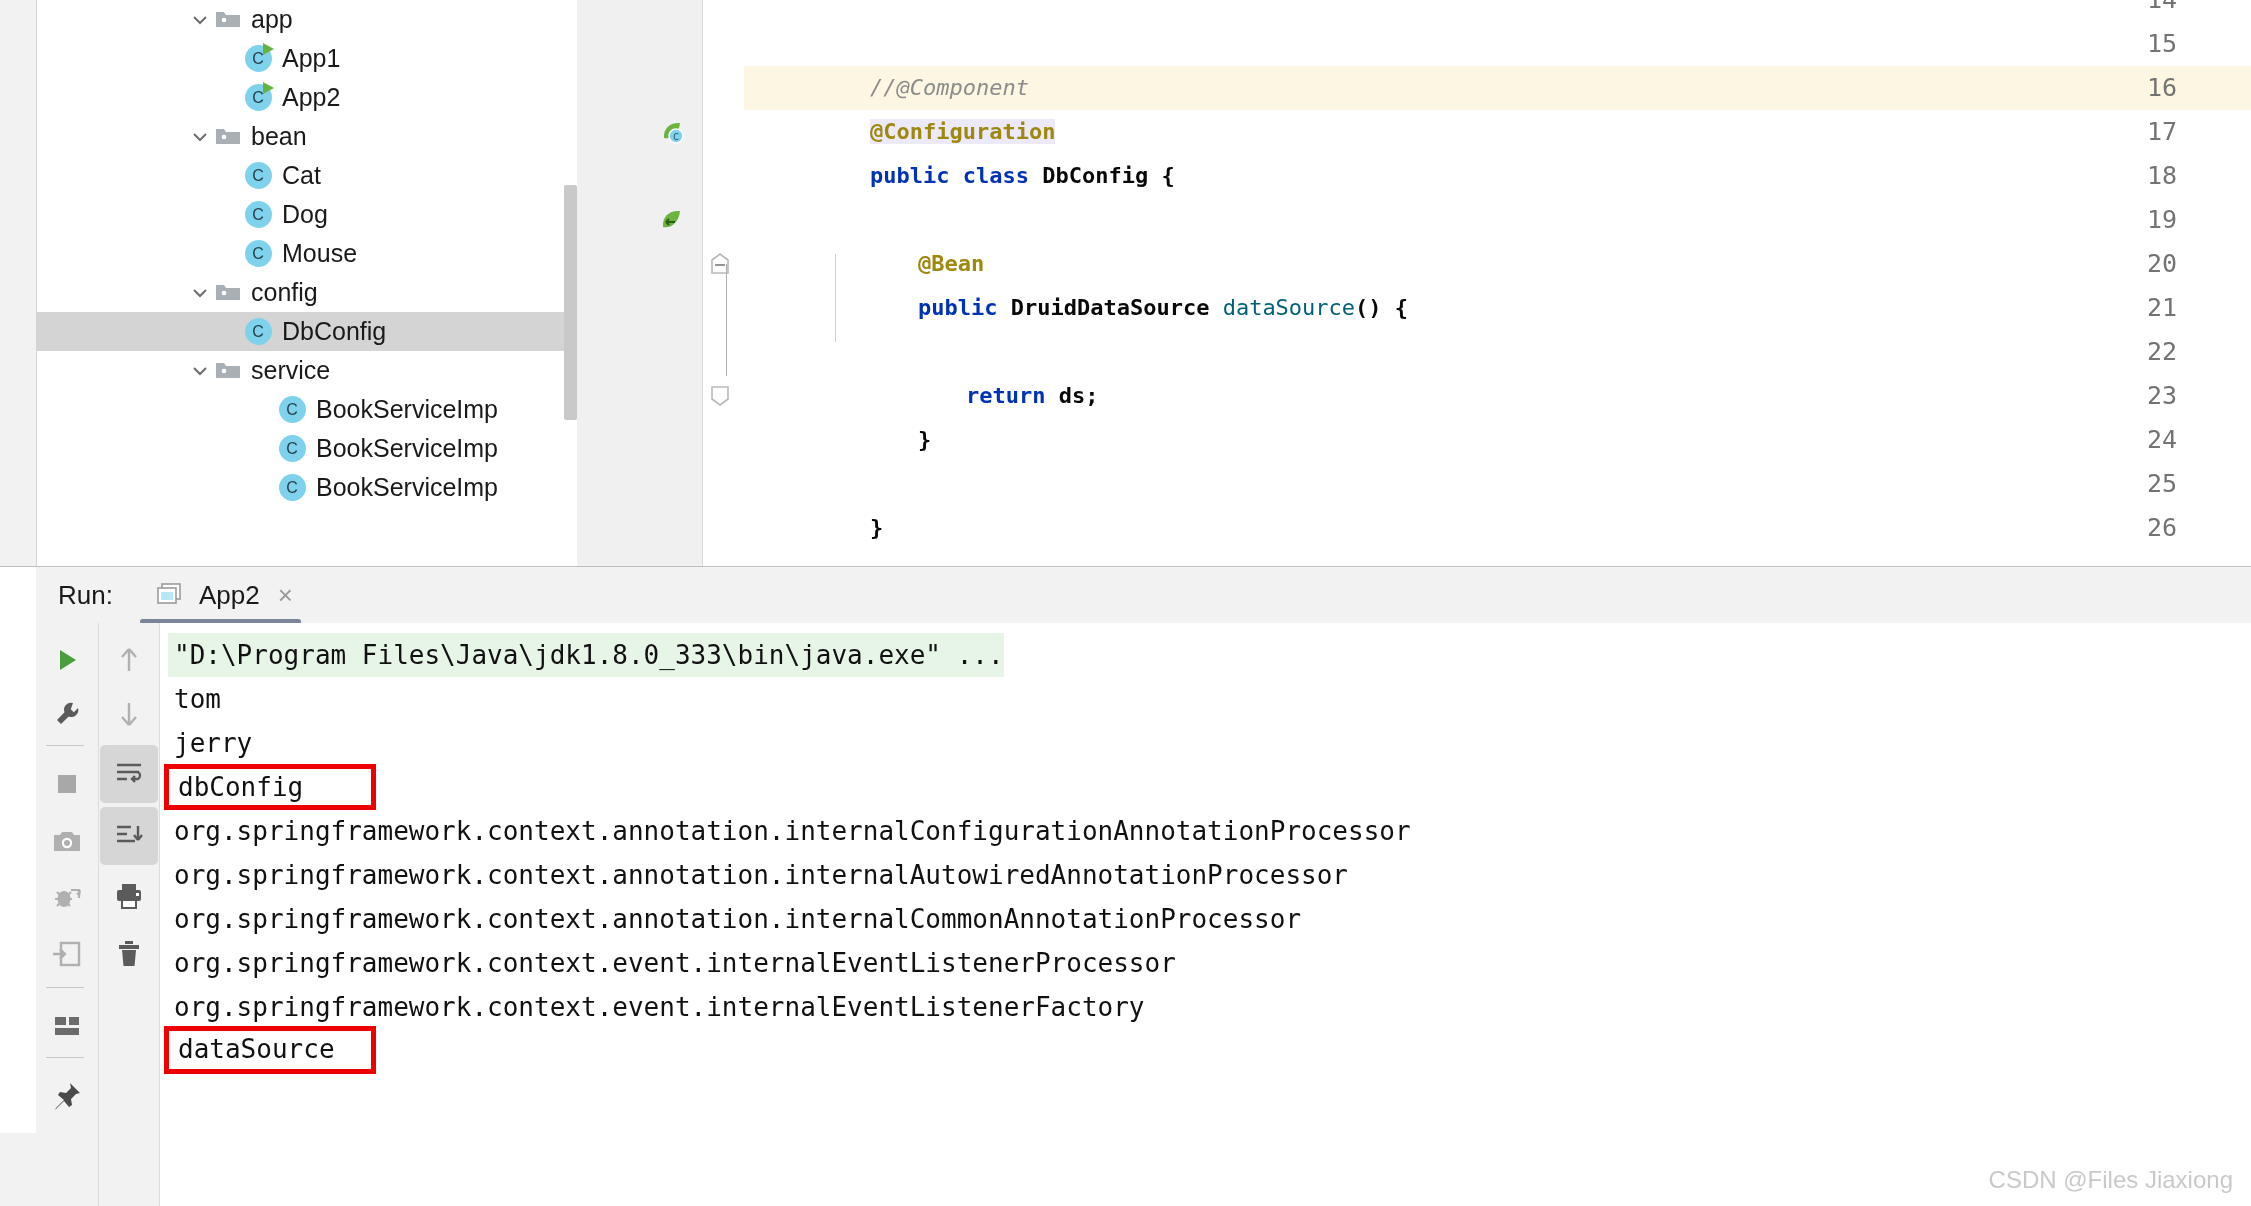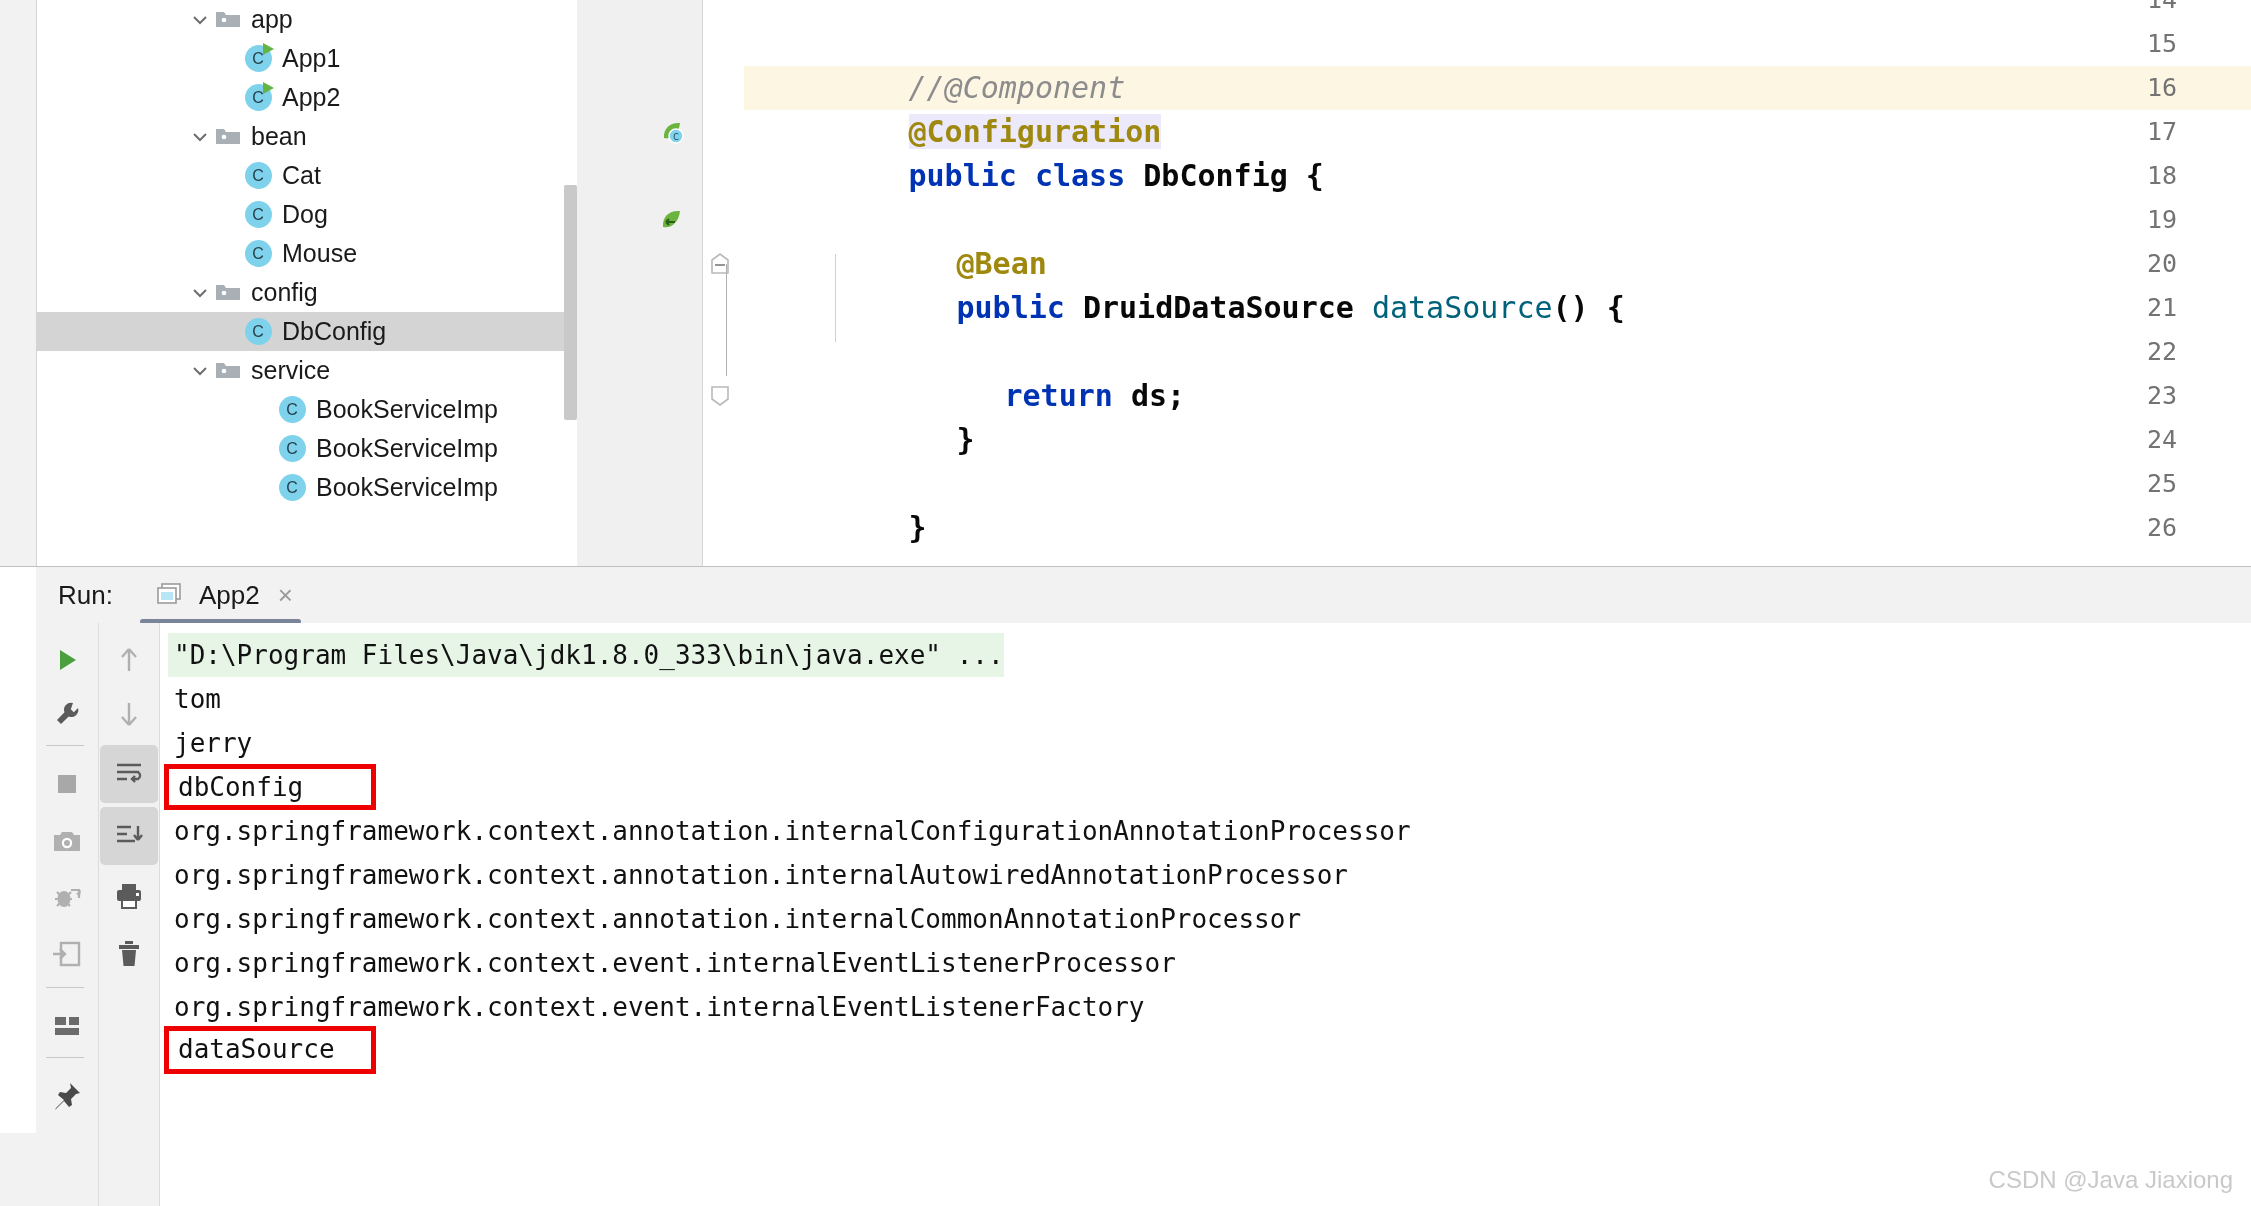--- a/index.html
+++ b/index.html
@@ -128,21 +128,21 @@
     left: 80px;
     width: 30px; height: 44px;
     display: flex; align-items: center; justify-content: center;
   }
   .code-line {
     position: absolute;
     left: 167px;
     height: 44px;
     line-height: 44px;
     font-family: "DejaVu Sans Mono", monospace;
-    font-size: 30px;
+    font-size: 22px;
     white-space: pre;
     color: #080808;
   }
   .kw   { color: #0033b3; font-weight: bold; }
   .anno { color: #9e880d; font-weight: bold; }
   .cmt  { color: #8c8c8c; font-style: italic; }
   .meth { color: #00627a; }
   .plain{ color: #080808; font-weight: bold; }
   .hl-line {
     position: absolute;
@@ -635,14 +635,14 @@
       <div class="con-line" style="top:274px">org.springframework.context.annotation.internalCommonAnnotationProcessor</div>
       <div class="con-line" style="top:318px">org.springframework.context.event.internalEventListenerProcessor</div>
       <div class="con-line" style="top:362px">org.springframework.context.event.internalEventListenerFactory</div>
 
       <div class="redbox" style="left:4px; top:403px; width:212px; height:48px;"></div>
       <div class="redbox-text" style="left:18px; top:404px;">dataSource</div>
 
     </div>
   </div>
 
-  <div id="watermark">CSDN @Java Jiaxiong</div>
+  <div id="watermark">CSDN @Files Jiaxiong</div>
 </div>
 
 </body></html>

